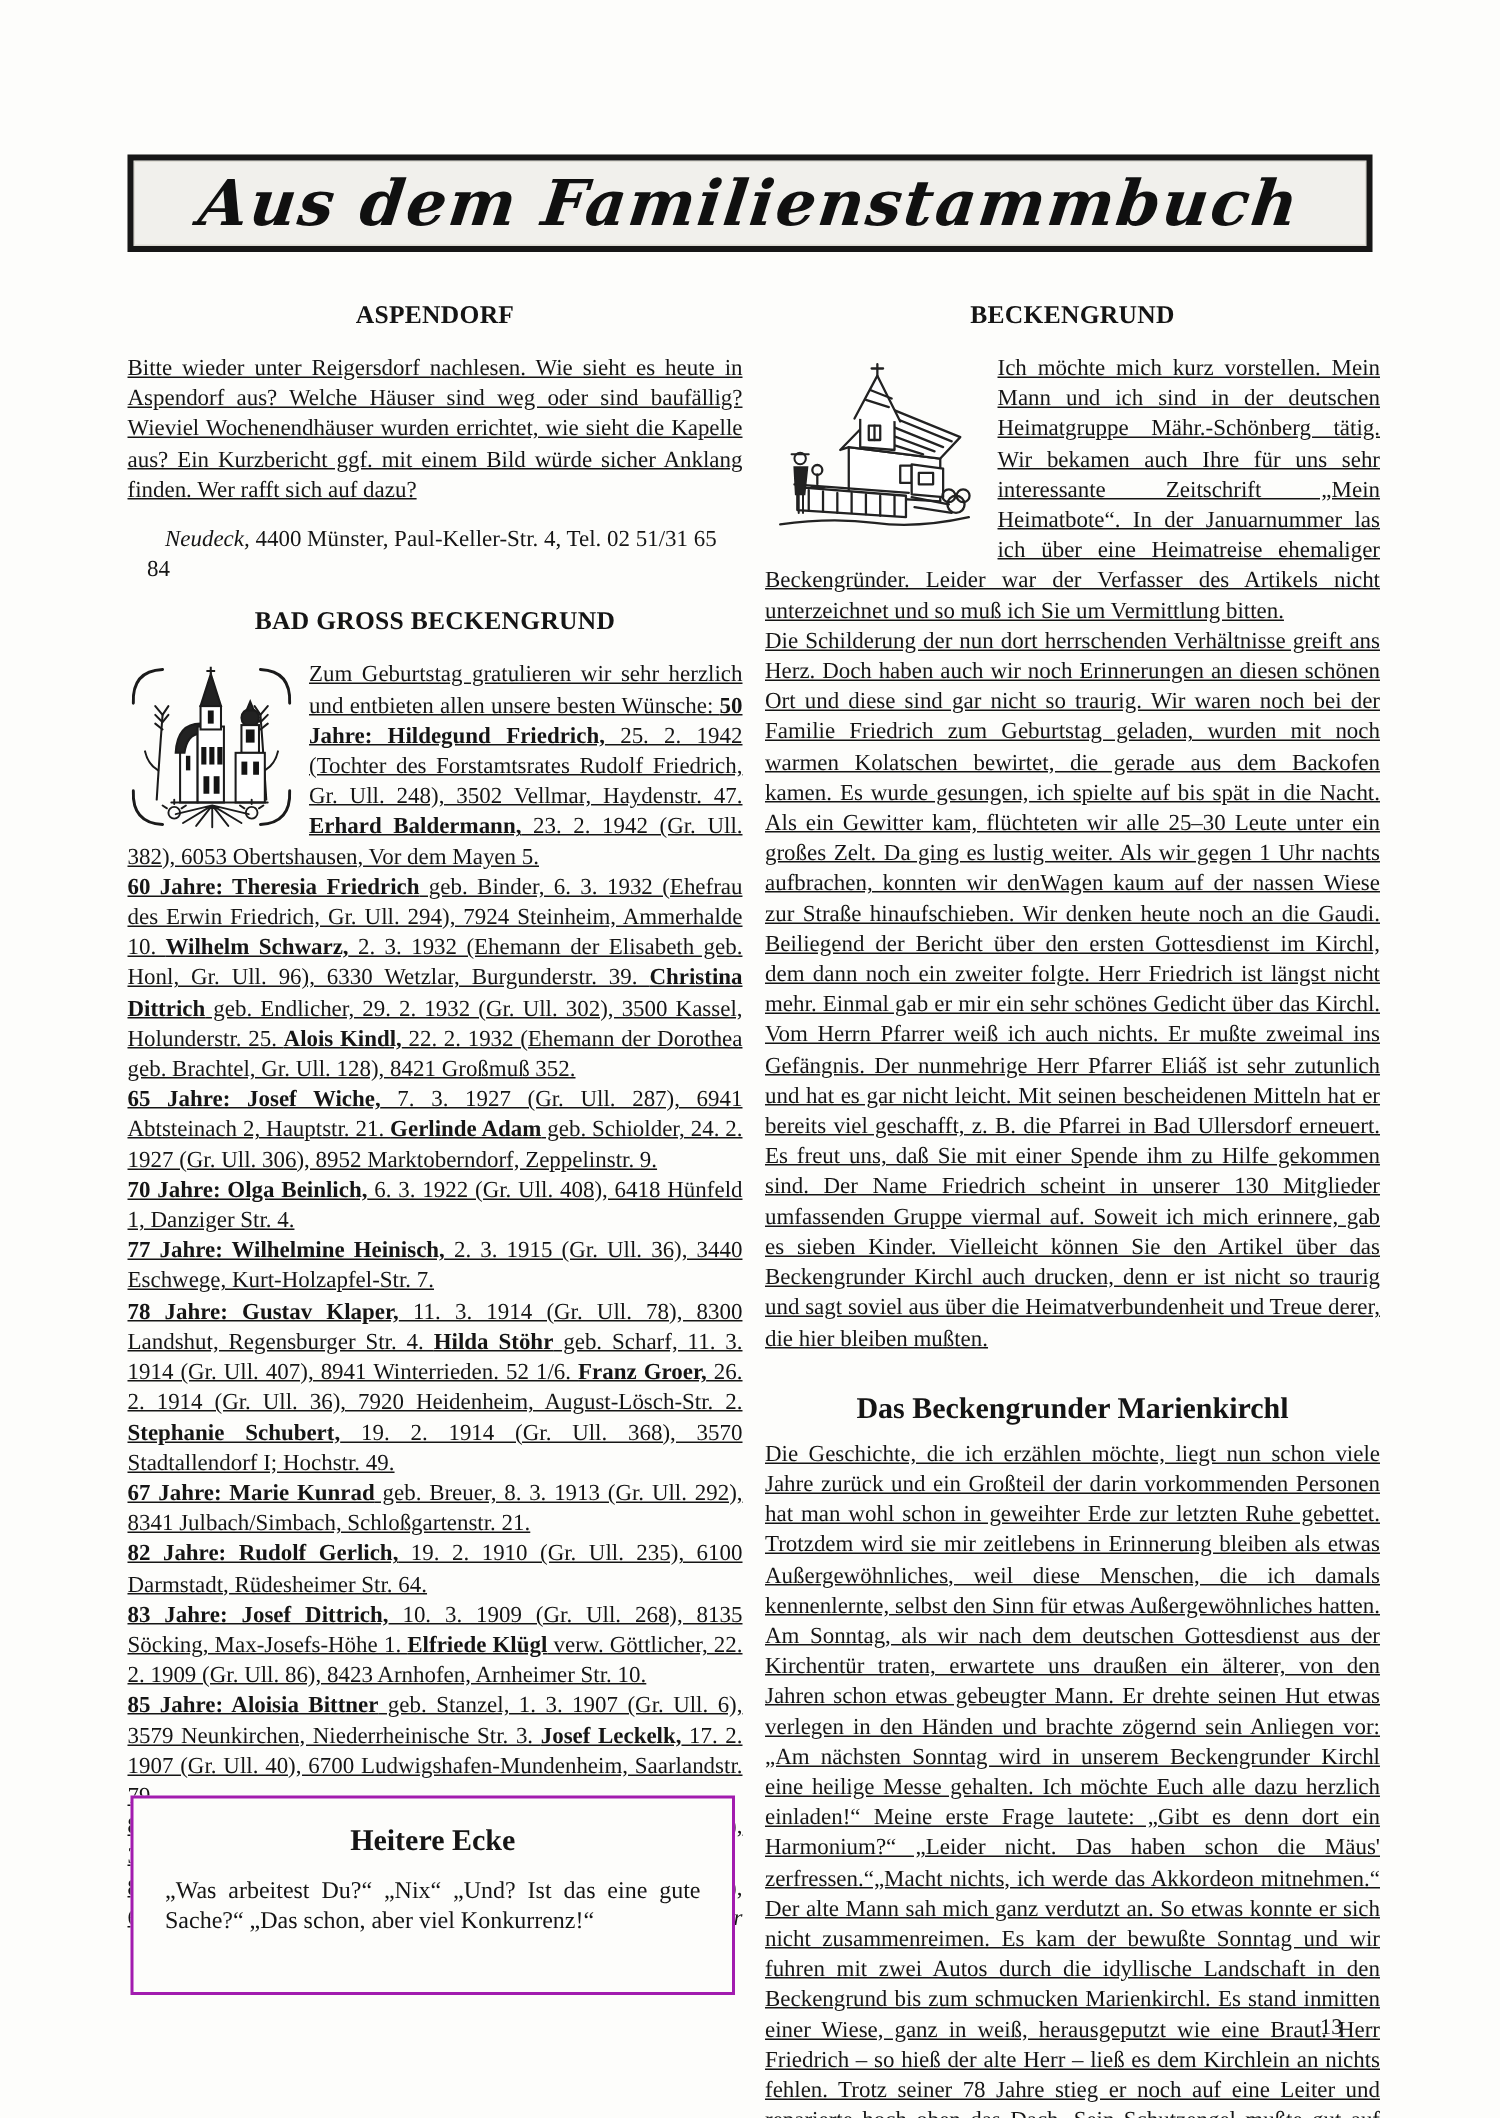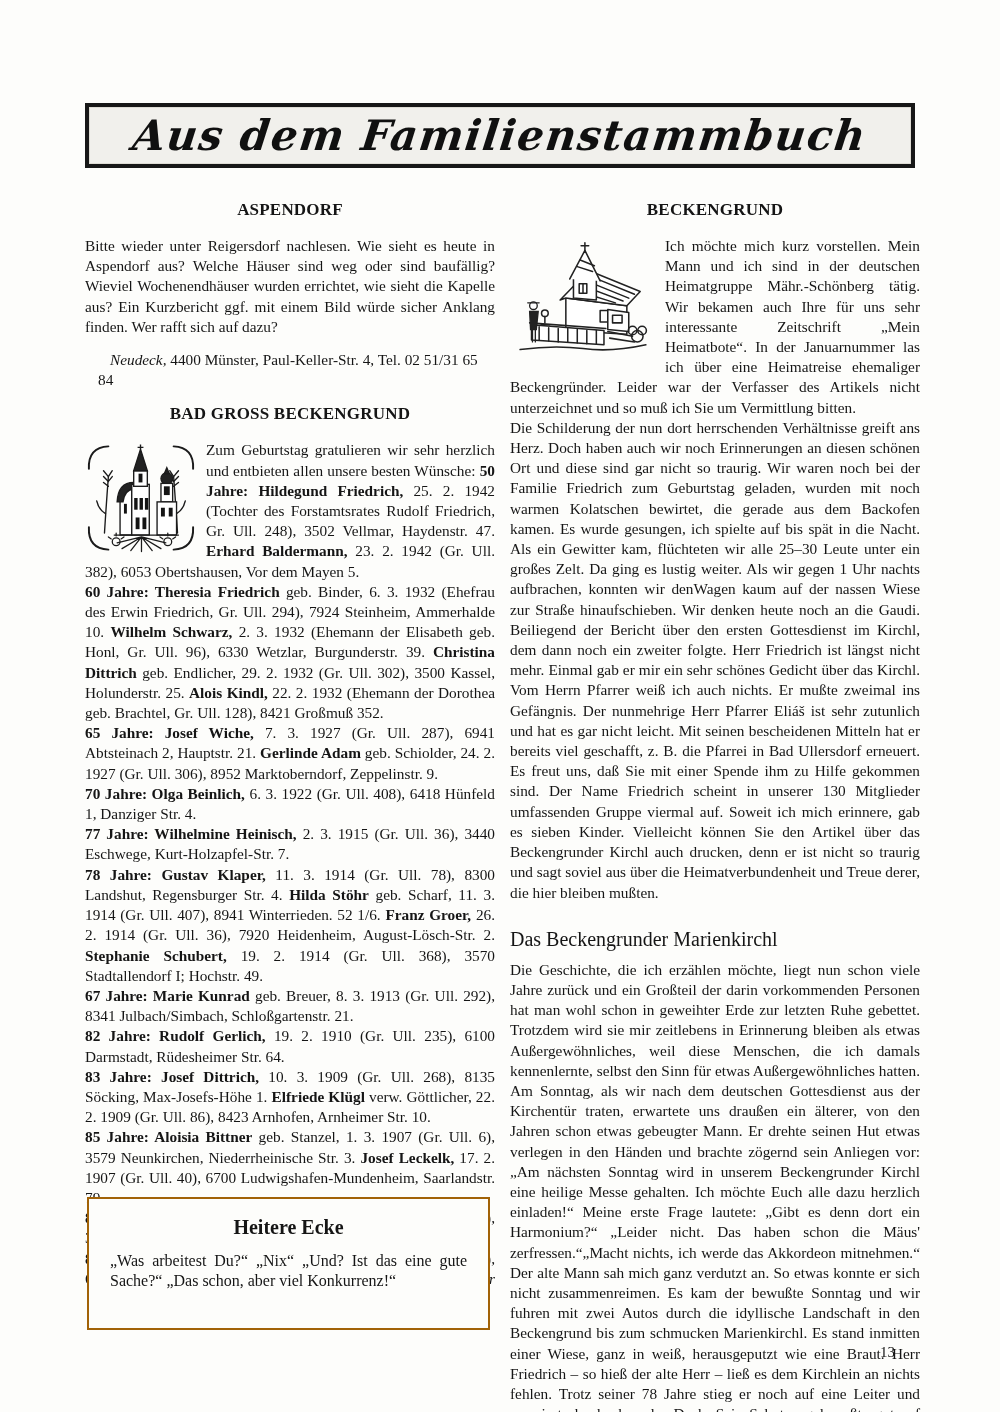--- a/index.html
+++ b/index.html
@@ -24,34 +24,34 @@
     position:absolute; top:183px; width:410px;
     font-size:15.3px; line-height:20.2px; text-align:justify;
   }
   .col-left  { left:85px; }
   .col-right { left:510px; }
   h3.sec {
     font-size:17px; line-height:21px; text-align:center;
     margin:16px; font-weight:700; letter-spacing:.2px;
   }
   .mt8 { margin-top:8px !important; }
-  p.para { margin:0; }
+  p.para { margin:0;text-decoration:underline; }
   p.contact { text-align:left; text-indent:12px; margin:13px; }
   .run-n { font-style:normal; }
   .run-b { font-weight:700; }
   .run-i { font-style:italic; }
   .run-sig { float:right; font-style:italic; }
   .fig-left { float:left; margin:3px 9px 3px 0; }
   .kirchl-heading {
-    font-size:20px; line-height:24px; text-align:left;
-    font-weight:400; margin:24px 0 9px 0;
+    font-size:20px; line-height:24px; text-align:center;
+    font-weight:700; margin:24px 0 9px 0;
   }
   .heitere {
     position:absolute; left:87px; top:1197px; width:403px; height:133px;
-    border:2px solid #a16207; background:#fdfdfb;
+    border:2px solid #a21caf; background:#fdfdfb;
   }
   .heitere h4 { text-align:center; font-size:20px; line-height:22px; margin:17px 0 13px 0; }
   .heitere p  { margin:0 21px; text-align:justify; font-size:16px; line-height:20.2px; }
   .pagenum { position:absolute; left:880px; top:1344px; width:44px; text-align:left; font-size:15px; }
   svg { display:block; }
 </style>
 </head>
 <body>
 
 <div class="page">

